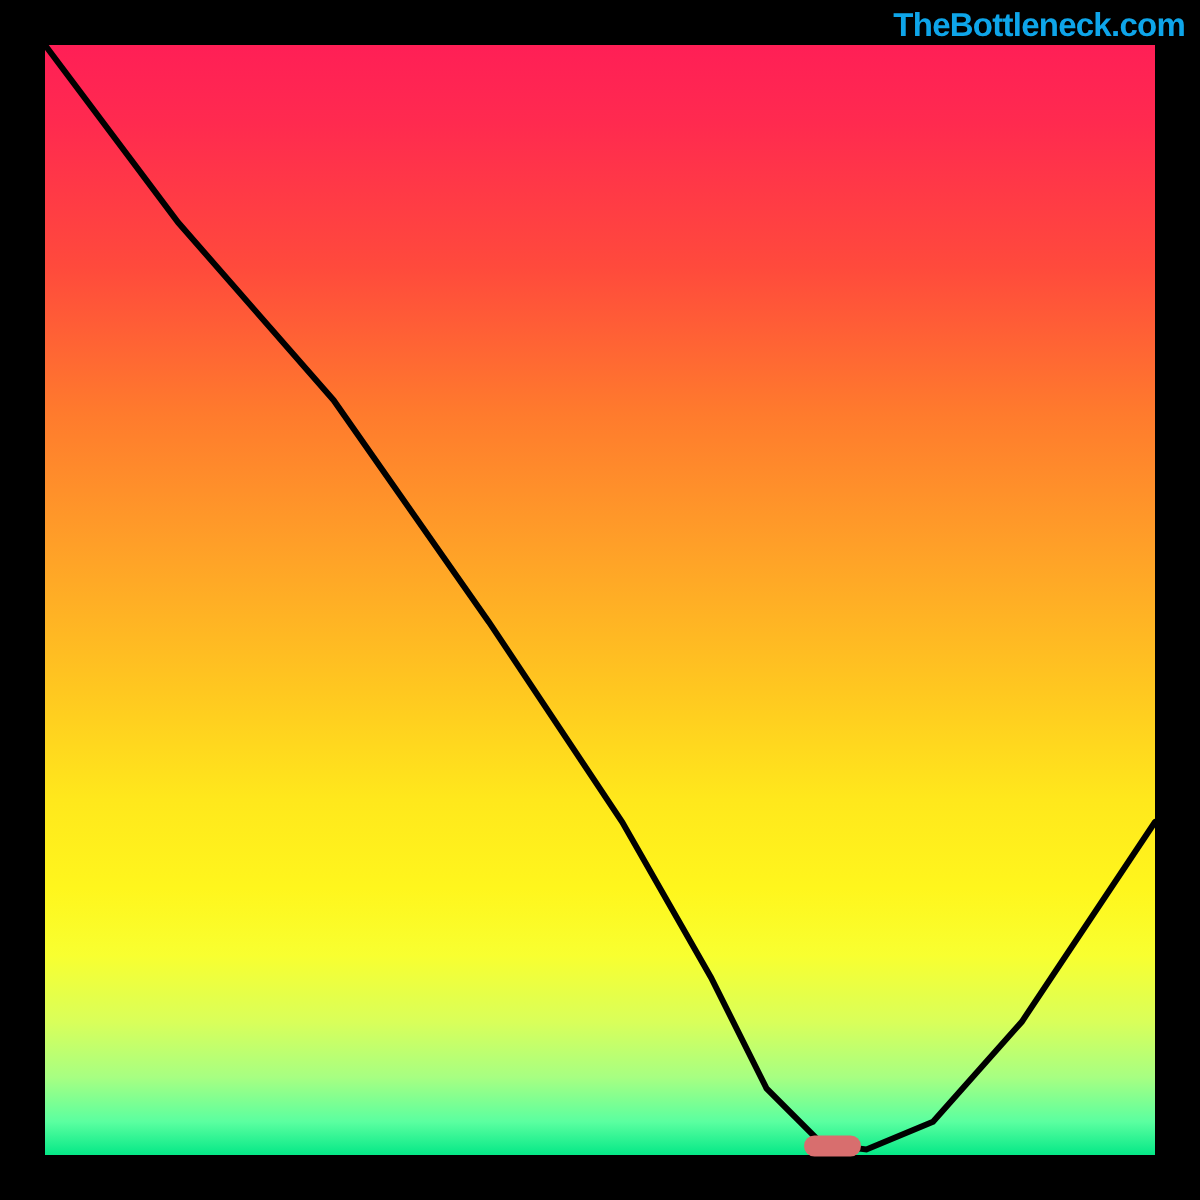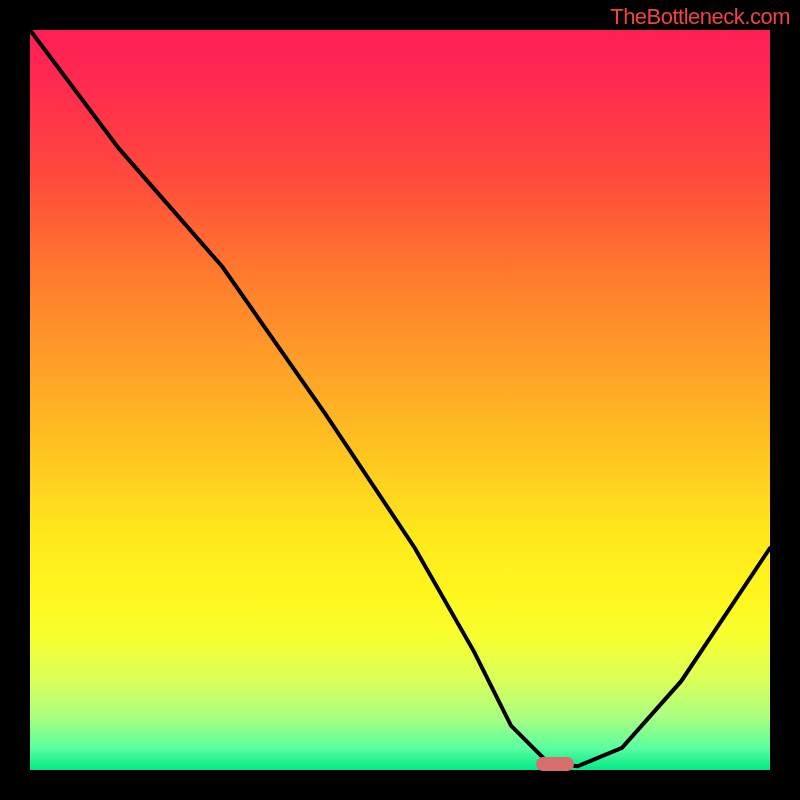--- a/index.html
+++ b/index.html
@@ -8,23 +8,23 @@
     height: 800px;
     background: #000;
     font-family: Arial, Helvetica, sans-serif;
     position: relative;
     overflow: hidden;
   }
   .watermark {
     position: absolute;
     top: 4px;
     right: 10px;
-    color: #ef4444;
+    color: #0ea5e9;
     font-size: 22px;
-    font-weight: 400;
+    font-weight: 700;
     z-index: 10;
     letter-spacing: -0.5px;
   }
   .chart-frame {
     position: absolute;
     left: 30px;
     top: 30px;
     width: 740px;
     height: 740px;
     background: linear-gradient(

